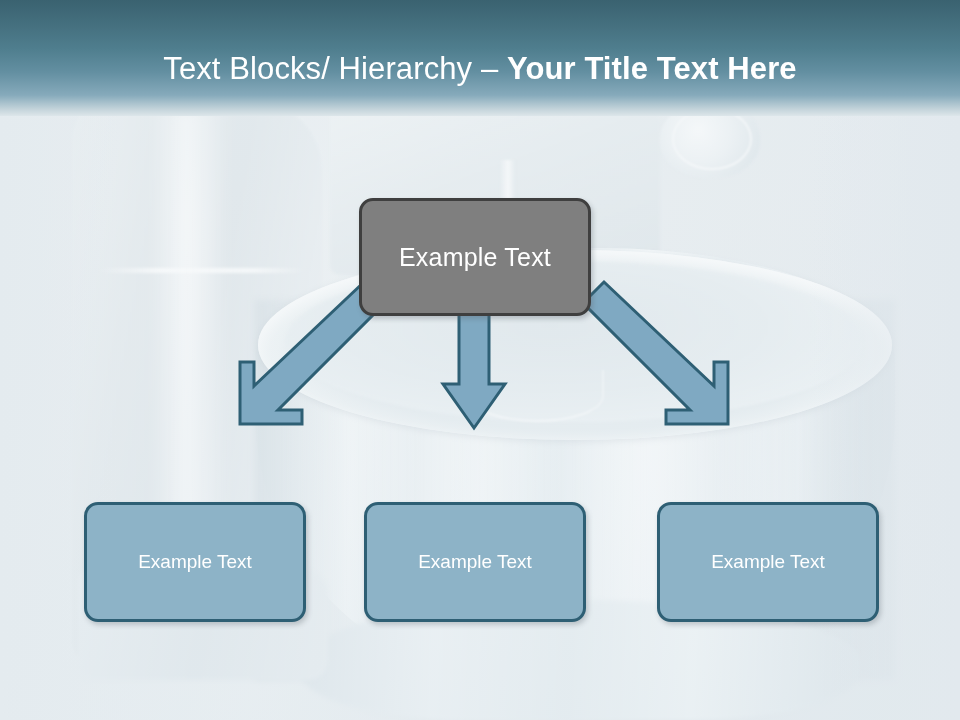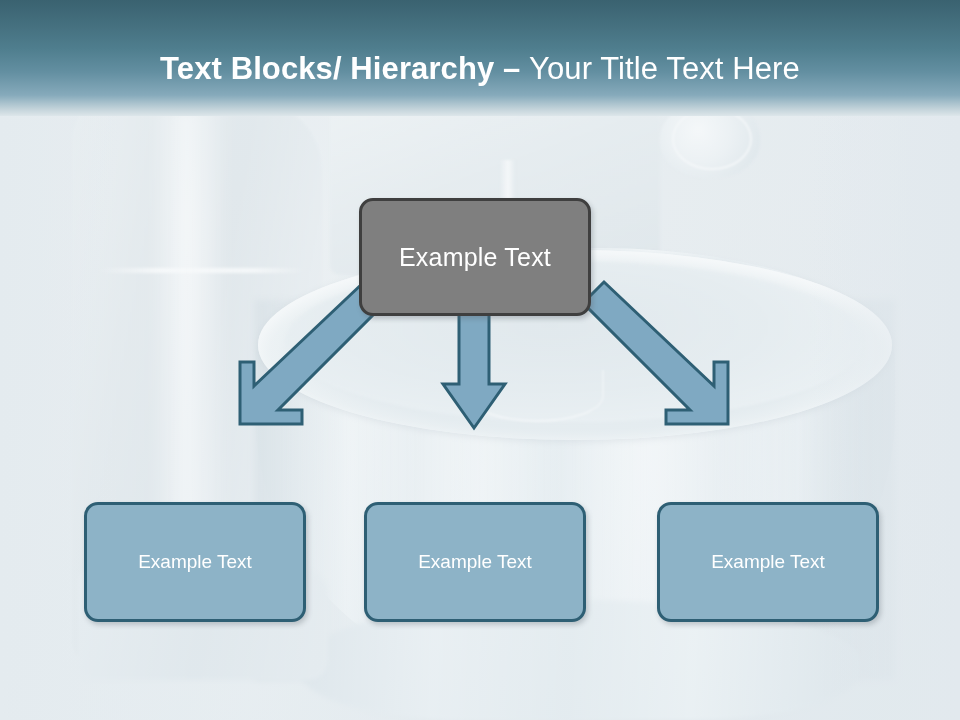--- a/index.html
+++ b/index.html
@@ -212,22 +212,22 @@
     left: 0;
     top: 50px;
     width: 960px;
     text-align: center;
     color: #ffffff;
     font-size: 31px;
     line-height: 38px;
     letter-spacing: .1px;
     white-space: nowrap;
   }
-  .title .t-bold { font-weight: bold; }
-  .title .t-light { font-weight: normal; }
+  .title .t-bold { font-weight: normal; }
+  .title .t-light { font-weight: bold; }
 
   
   .node {
     position: absolute;
     box-sizing: border-box;
     display: flex;
     align-items: center;
     justify-content: center;
     color: #ffffff;
     text-align: center;

